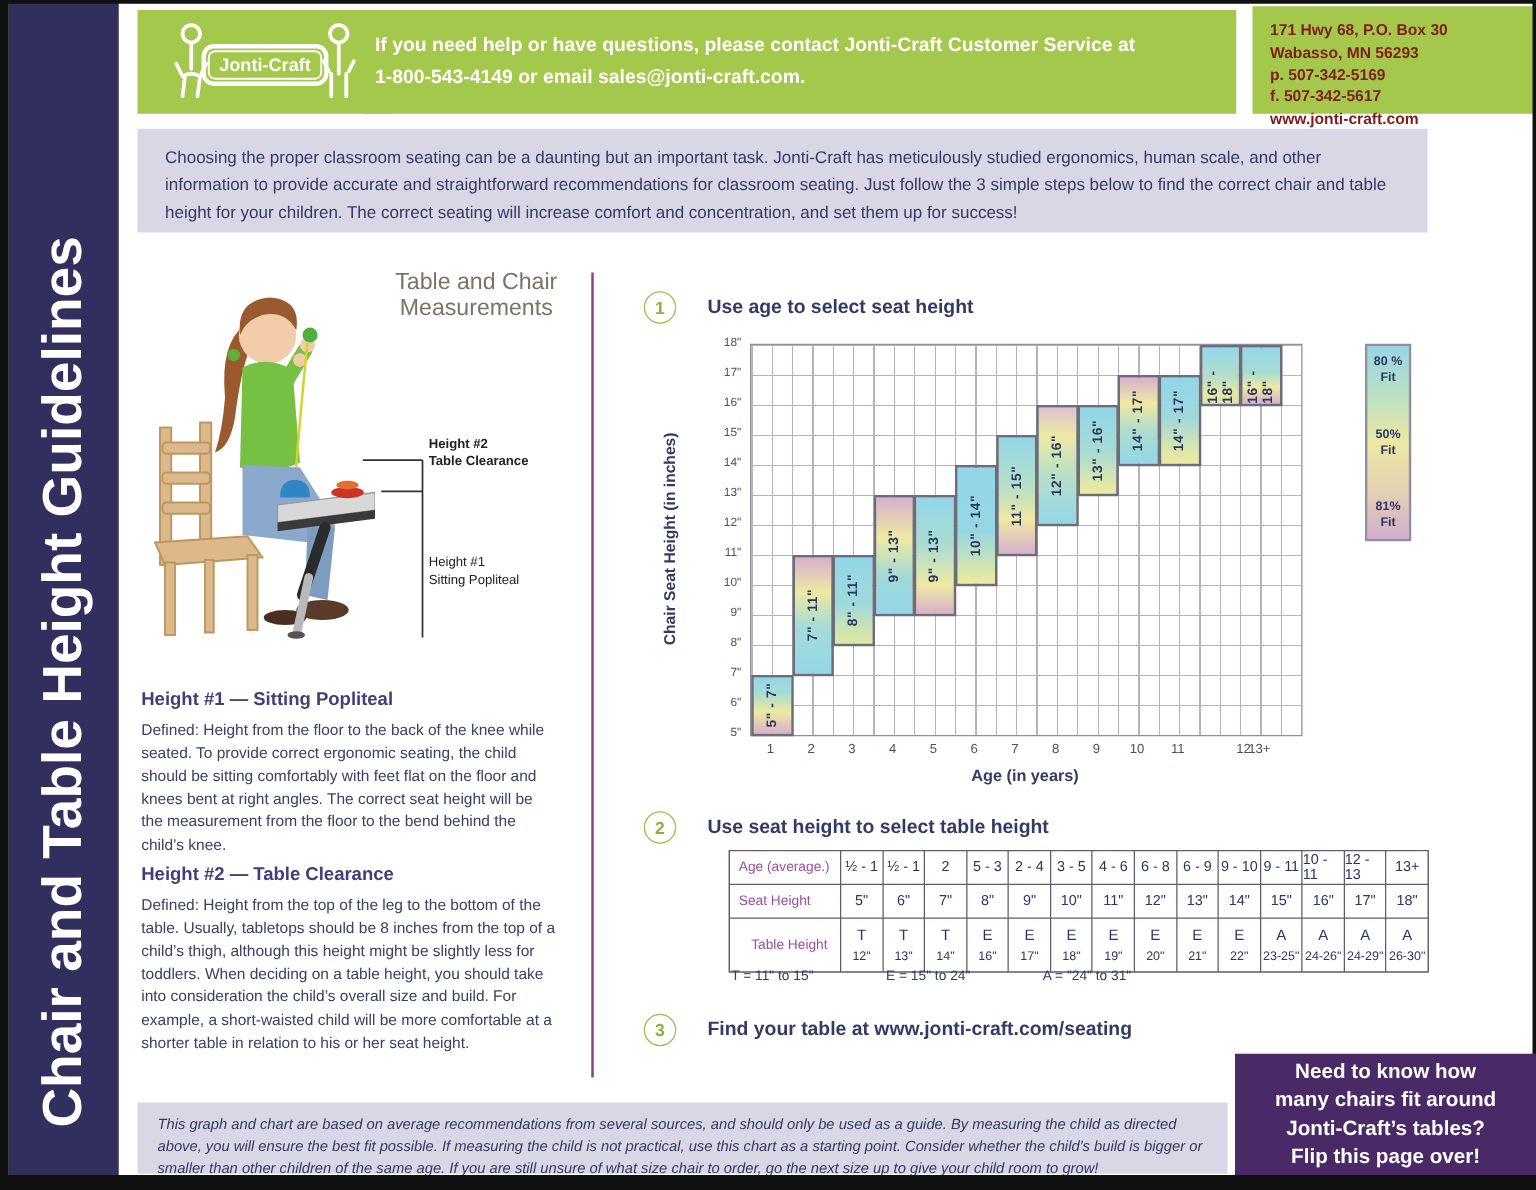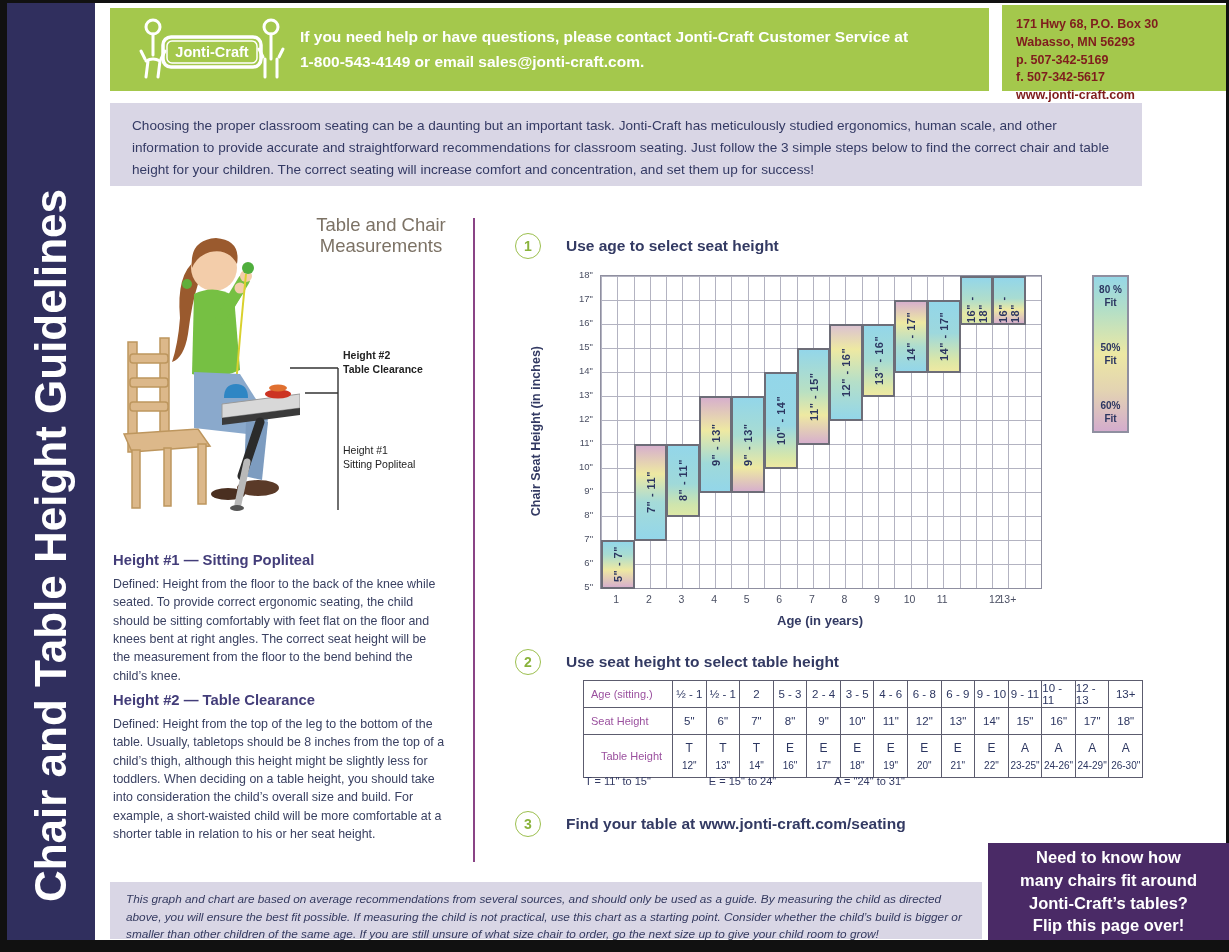--- a/index.html
+++ b/index.html
@@ -313,32 +313,32 @@
     <div class="legend">
       <div class="legend-entry">
         <div>80 %</div>
         <div>Fit</div>
       </div>
       <div class="legend-entry">
         <div>50%</div>
         <div>Fit</div>
       </div>
       <div class="legend-entry">
-        <div>60%</div>
+        <div>81%</div>
         <div>Fit</div>
       </div>
     </div>
 
     <div class="step-row step-2">
       <div class="step-circle">2</div>
       <div class="step-label">Use seat height to select table height</div>
     </div>
 
     <div class="size-table">
-        <div class="tcell rowhead r1">Age (sitting.)</div>
+        <div class="tcell rowhead r1">Age (average.)</div>
         <div class="tcell r1">½ - 1</div>
         <div class="tcell r1">½ - 1</div>
         <div class="tcell r1">2</div>
         <div class="tcell r1">5 - 3</div>
         <div class="tcell r1">2 - 4</div>
         <div class="tcell r1">3 - 5</div>
         <div class="tcell r1">4 - 6</div>
         <div class="tcell r1">6 - 8</div>
         <div class="tcell r1">6 - 9</div>
         <div class="tcell r1">9 - 10</div>

